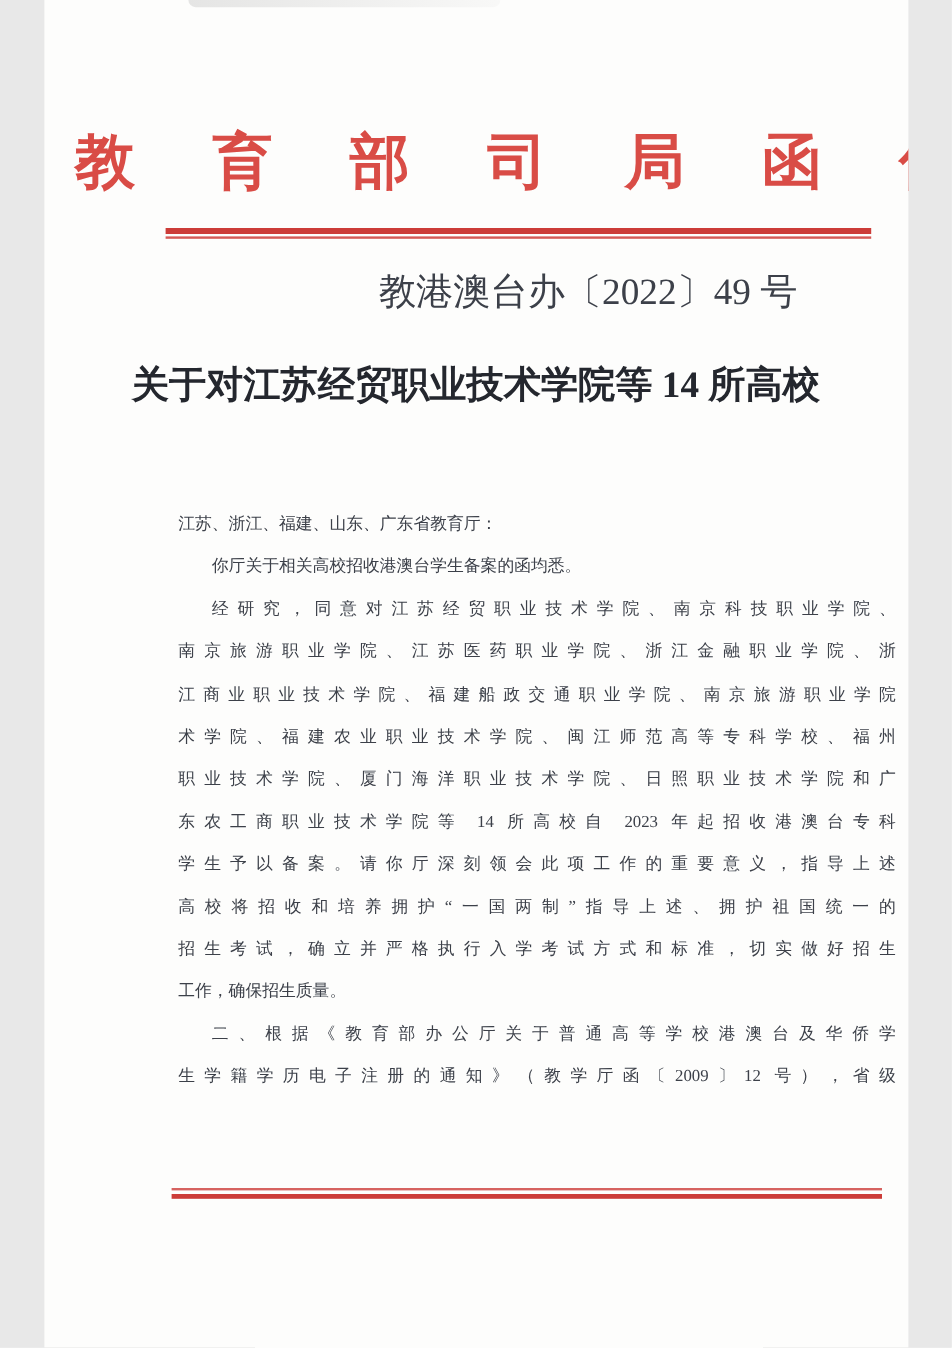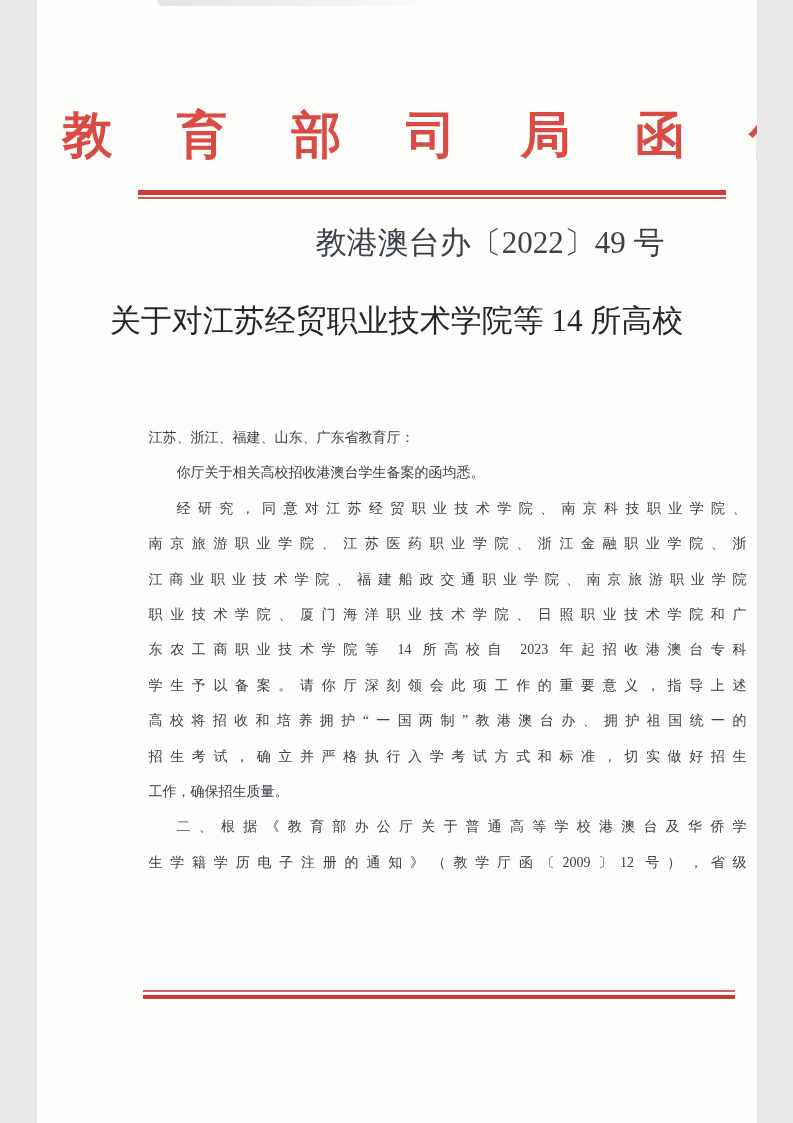--- a/index.html
+++ b/index.html
@@ -42,21 +42,21 @@
   .rule-top .thin{height:1.8px;background:var(--rule-red);opacity:.85;}
   .doc-number{
     position:absolute;top:228px;right:92px;
     font-size:31px;line-height:30px;
     color:var(--ink);
     white-space:nowrap;
   }
   .doc-title{
     position:absolute;top:297px;left:0;right:0;
     text-align:center;
-    font-weight:normal;
+    font-weight:bold;
     font-size:31px;line-height:47px;
     color:var(--title-ink);
   }
   .body-text{
     position:absolute;top:420px;left:112px;width:598px;
     font-size:14px;line-height:35.4px;
     color:var(--ink);
   }
   .body-text .line{white-space:nowrap;}
   .body-text .line.justify{
@@ -90,24 +90,25 @@
   <div class="doc-title">
     <div class="title-line">关于对江苏经贸职业技术学院等 14 所高校</div>
   </div>
 
   <div class="body-text">
       <div class="line">江苏、浙江、福建、山东、广东省教育厅：</div>
       <div class="line indent">你厅关于相关高校招收港澳台学生备案的函均悉。</div>
       <div class="line indent justify">经研究，同意对江苏经贸职业技术学院、南京科技职业学院、</div>
       <div class="line justify">南京旅游职业学院、江苏医药职业学院、浙江金融职业学院、浙</div>
       <div class="line justify">江商业职业技术学院、福建船政交通职业学院、南京旅游职业学院</div>
+      <div class="line justify">术学院、福建农业职业技术学院、闽江师范高等专科学校、福州</div>
       <div class="line justify">职业技术学院、厦门海洋职业技术学院、日照职业技术学院和广</div>
       <div class="line justify">东农工商职业技术学院等 14 所高校自 2023 年起招收港澳台专科</div>
       <div class="line justify">学生予以备案。请你厅深刻领会此项工作的重要意义，指导上述</div>
-      <div class="line justify">高校将招收和培养拥护“一国两制”教港澳台办、拥护祖国统一的</div>
+      <div class="line justify">高校将招收和培养拥护“一国两制”指导上述、拥护祖国统一的</div>
       <div class="line justify">招生考试，确立并严格执行入学考试方式和标准，切实做好招生</div>
       <div class="line">工作，确保招生质量。</div>
       <div class="line indent justify">二、根据《教育部办公厅关于普通高等学校港澳台及华侨学</div>
       <div class="line justify">生学籍学历电子注册的通知》（教学厅函〔2009〕12 号），省级</div>
     </div>
 
   <div class="rule-bottom">
     <div class="thin"></div>
     <div class="gap"></div>
     <div class="thick"></div>

